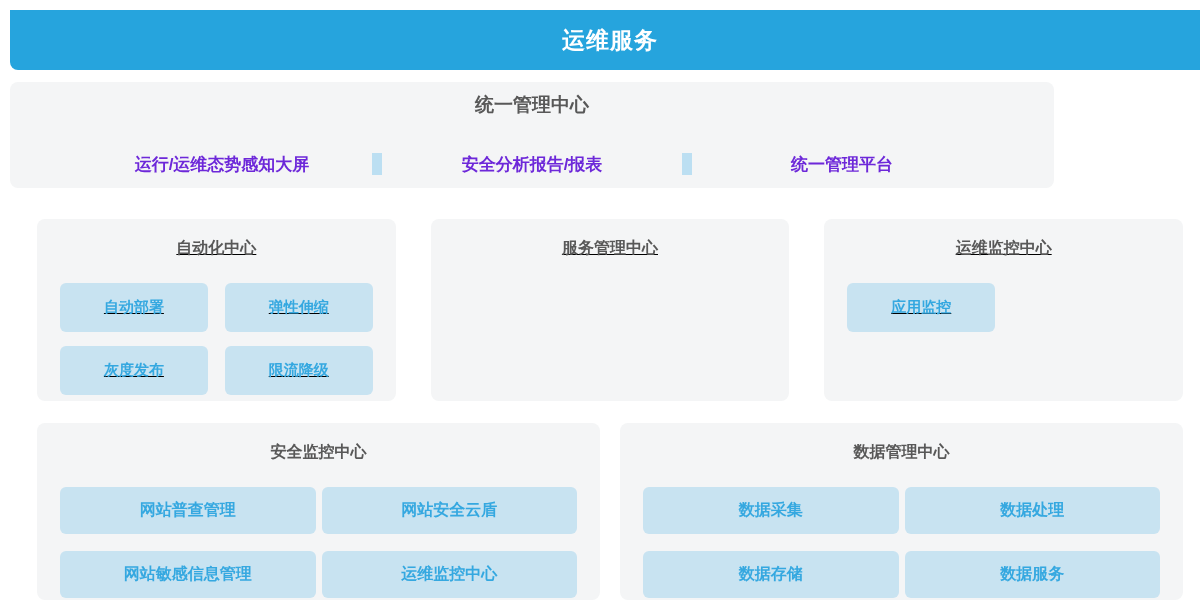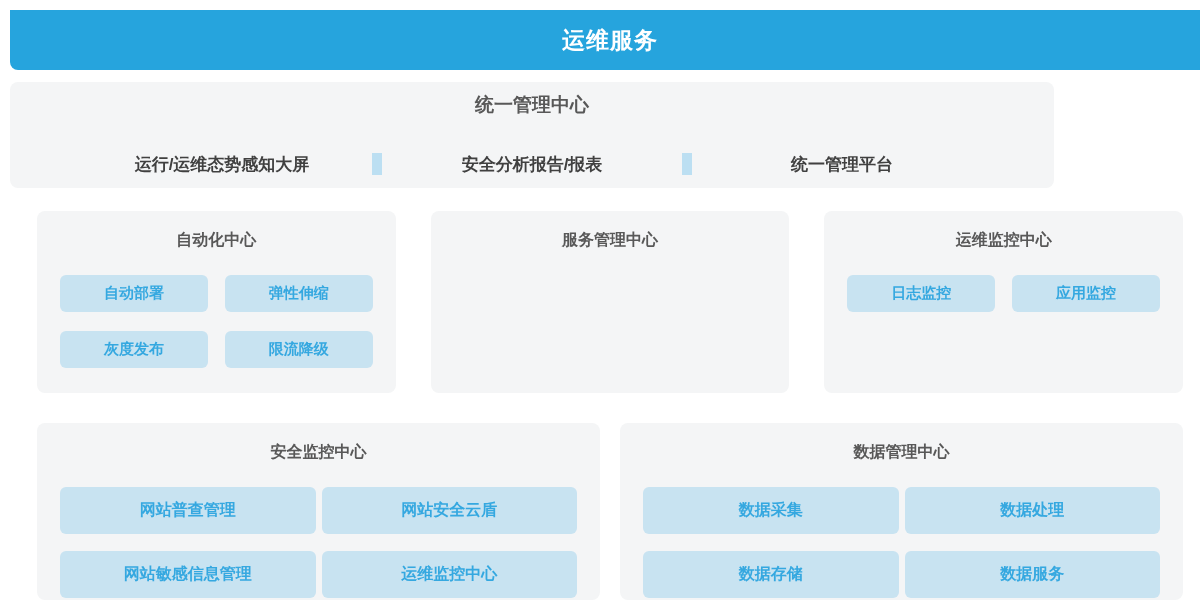--- a/index.html
+++ b/index.html
@@ -61,21 +61,21 @@
     margin-top: 2px;
   }
   .mgmt-links {
     display: flex;
     align-items: center;
     justify-content: center;
     margin-top: 20px;
     width: 100%;
   }
   .mgmt-link {
-    color: #404040;
+    color: #6d28d9;
     font-size: 17px;
     font-weight: bold;
     text-align: center;
     white-space: nowrap;
   }
   .mgmt-link.l1 { width: 300px; }
   .mgmt-link.l2 { width: 300px; }
   .mgmt-link.l3 { width: 300px; }
   .mgmt-divider {
     width: 1px;
@@ -84,24 +84,25 @@
     flex: 0 0 auto;
   }
 
   
   .row {
     position: absolute;
     display: flex;
   }
   .row-top {
     left: 22px;
-    top: 196px;
+    top: 204px;
     width: 1156px;
     height: 192px;
     gap: 35px;
+    text-decoration: underline;
   }
   .row-bottom {
     left: 22px;
     top: 408px;
     width: 1156px;
     height: 187px;
     gap: 20px;
   }
 
   .card {
@@ -133,21 +134,21 @@
     background: #c8e3f1;
     border-radius: 6px;
     display: flex;
     align-items: center;
     justify-content: center;
     color: #35a8e0;
     font-size: 15px;
     font-weight: bold;
     white-space: nowrap;
   }
-  .row-top .tile { height: 37px; font-size: 15px; }
+  .row-top .tile { height: 49px; font-size: 15px; }
   .row-bottom .tile { height: 47px; font-size: 16px; }
   .row-bottom .tile-grid { gap: 17px 6px; }
 </style>
 </head>
 <body>
 
 <div class="page">
 
   <div class="header-bar">
     <div class="header-title">运维服务</div>
@@ -176,21 +177,20 @@
       </div>
     </div>
 
     <div class="card">
       <div class="card-title">服务管理中心</div>
     </div>
 
     <div class="card">
       <div class="card-title">运维监控中心</div>
       <div class="tile-grid">
-        <div class="tile">日志监控</div>
         <div class="tile">应用监控</div>
       </div>
     </div>
 
   </div>
 
   <div class="row row-bottom">
 
     <div class="card">
       <div class="card-title">安全监控中心</div>

